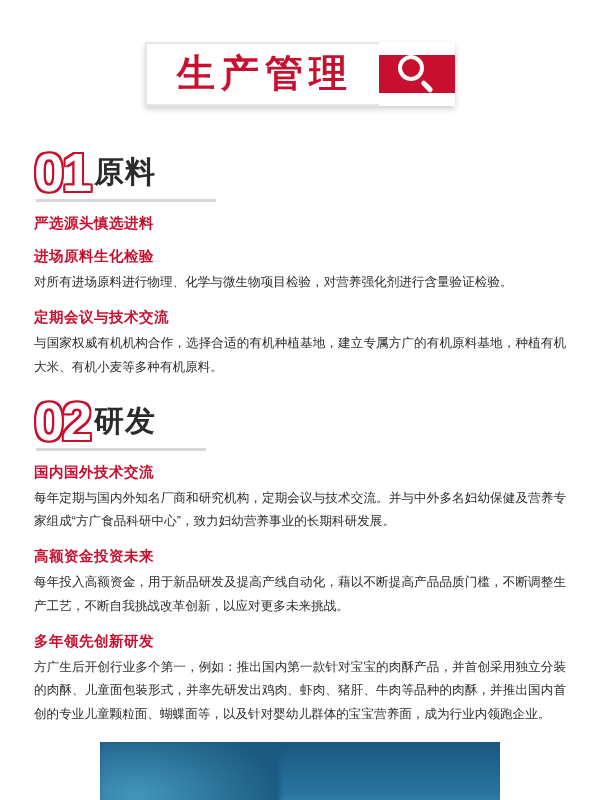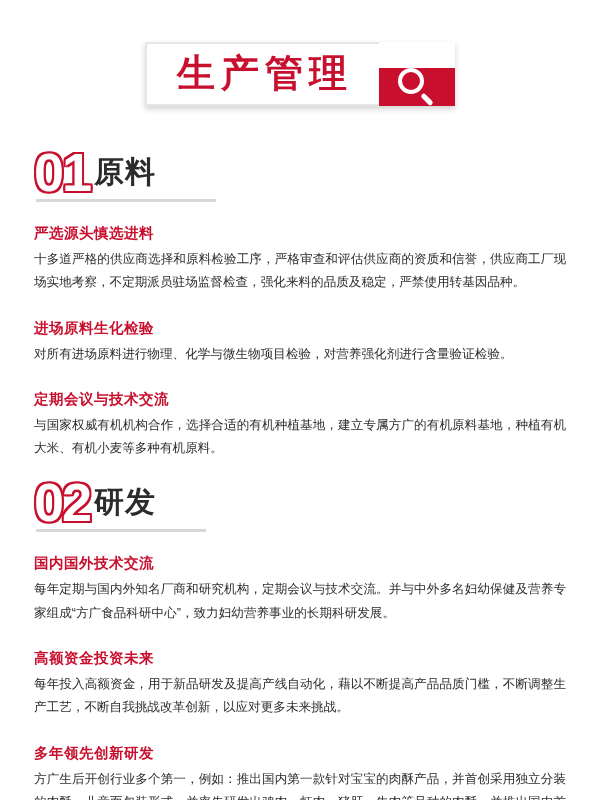--- a/index.html
+++ b/index.html
@@ -21,21 +21,21 @@
     position: relative;
     height: 112px;
     display: flex;
     align-items: center;
     justify-content: center;
     margin-top: 18px;
   }
   .header-plate {
     position: relative;
     display: flex;
-    align-items: flex-end;
+    align-items: center;
     box-shadow: 0 3px 6px rgba(0,0,0,0.18);
   }
   .header-title-box {
     background: #ffffff;
     border: 2px solid #e6e6e6;
     border-right: none;
     padding: 10px 26px 12px 30px;
     display: flex;
     align-items: center;
     justify-content: center;
@@ -125,21 +125,21 @@
     left: 2px;
     bottom: -2px;
     height: 3px;
     background: #d8d8d8;
   }
   .sec-underline.w1 { width: 180px; }
   .sec-underline.w2 { width: 170px; }
 
   
   .sub {
-    margin-top: 24px;
+    margin-top: 14px;
   }
   .sub-title {
     color: #c8102e;
     font-size: 14.5px;
     font-weight: bold;
     margin-bottom: 5px;
     letter-spacing: 0.5px;
   }
   .sub-body {
     font-size: 12.6px;
@@ -192,21 +192,20 @@
 
 <div class="content">
 
   <div class="sec-head">
     <span class="sec-num sec-num-outline">01</span><span class="sec-name">原料</span>
     <span class="sec-underline w1"></span>
   </div>
 
   <div class="sub">
     <div class="sub-title">严选源头慎选进料</div>
-    <div class="sub-body">十多道严格的供应商选择和原料检验工序，严格审查和评估供应商的资质和信誉，供应商工厂现场实地考察，不定期派员驻场监督检查，强化来料的品质及稳定，严禁使用转基因品种。</div>
   </div>
 
   <div class="sub">
     <div class="sub-title">进场原料生化检验</div>
     <div class="sub-body">对所有进场原料进行物理、化学与微生物项目检验，对营养强化剂进行含量验证检验。</div>
   </div>
 
   <div class="sub">
     <div class="sub-title">定期会议与技术交流</div>
     <div class="sub-body">与国家权威有机机构合作，选择合适的有机种植基地，建立专属方广的有机原料基地，种植有机大米、有机小麦等多种有机原料。</div>

